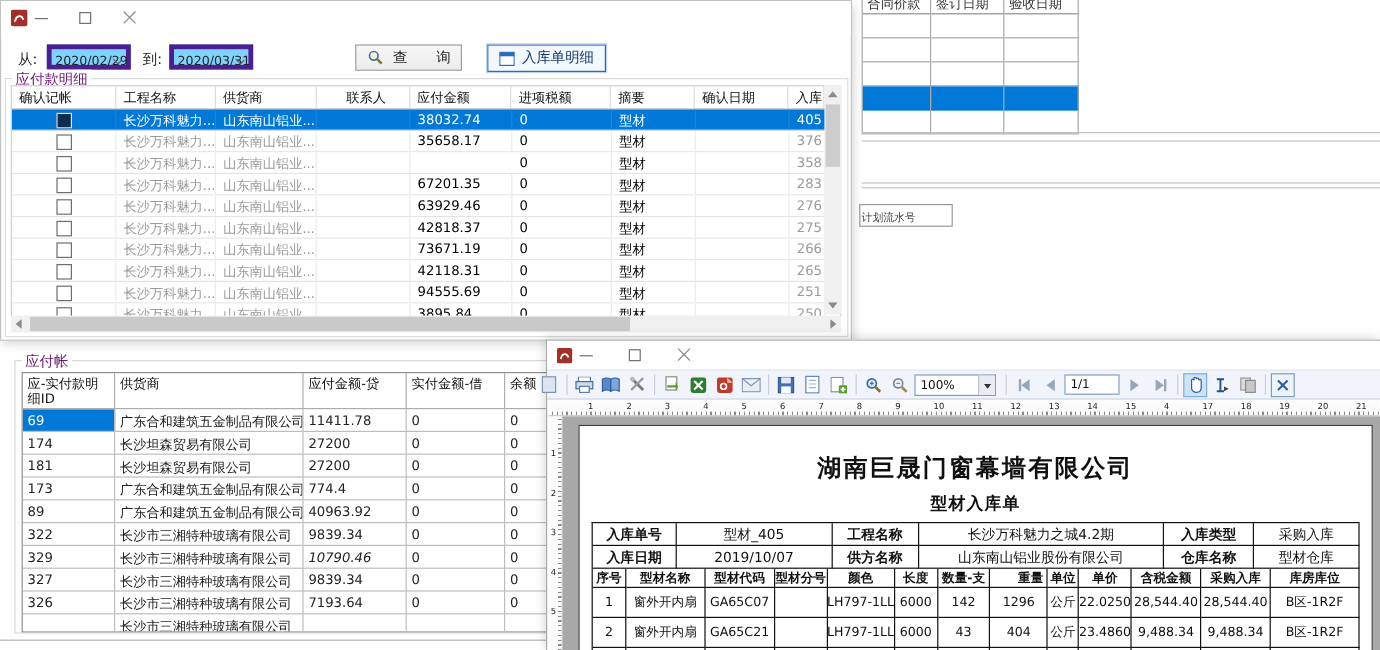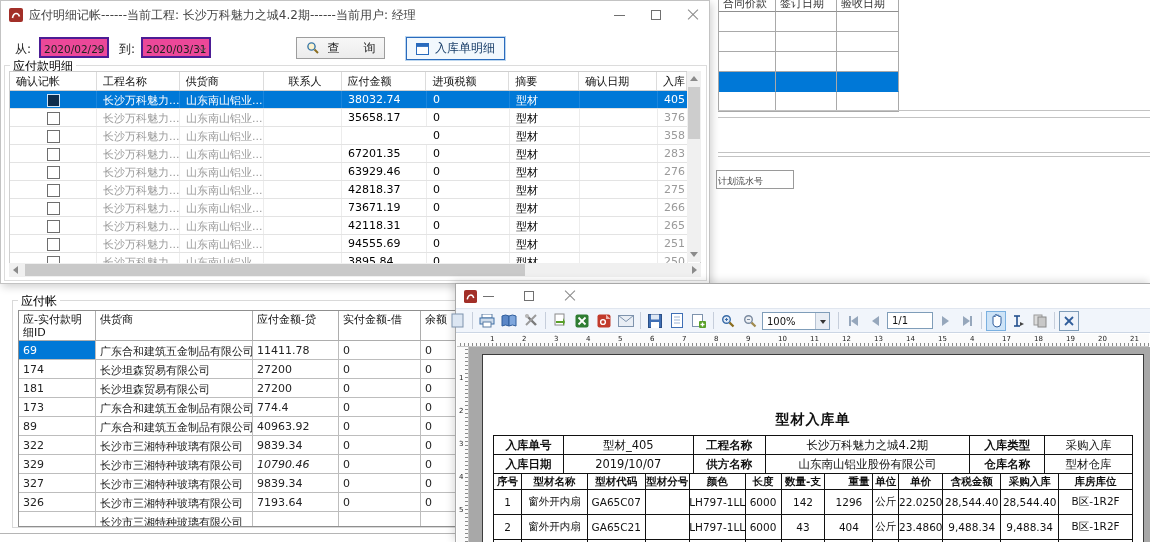--- a/index.html
+++ b/index.html
@@ -30,33 +30,33 @@
   .wc .cls { position:relative; width:12px; height:12px; }
   .wc .cls::before,.wc .cls::after { content:""; position:absolute; left:-1px; top:5px;
     width:14px; height:1px; background:#8a8a8a; }
   .wc .cls::before { transform:rotate(45deg);} .wc .cls::after { transform:rotate(-45deg);}
 
   
   .win1 { position:absolute; left:0; top:0; width:710px; height:284px; background:#fff;
     border:1px solid #c3c3c3; z-index:3; box-shadow:2px 3px 8px rgba(0,0,0,.18); }
   .filter { position:absolute; left:0; top:36px; width:100%; height:22px; font-size:12px; color:#222; }
   .flabel { position:absolute; top:4px; }
-  .combo { position:absolute; top:0; height:21px; width:70px; border:2px solid #4c1d95;
-    background:#ec4899; font-size:10.5px; color:#222; padding:4px 0 0 3px; }
+  .combo { position:absolute; top:0; height:21px; width:70px; border:4px solid #4c1d95;
+    background:#7dd3fc; font-size:10.5px; color:#222; padding:4px 0 0 3px; }
   .combo .chev { position:absolute; right:4px; top:6px; width:6px; height:6px;
     border-right:1px solid #555; border-bottom:1px solid #555; transform:rotate(45deg) scale(1,.8); }
   .btn-query { position:absolute; left:295px; top:0; width:89px; height:22px;
     border:1px solid #9d9d9d; background:linear-gradient(#f7f7f7,#ececec);
     display:flex; align-items:center; justify-content:center; gap:8px; font-size:12px; color:#222; }
   .btn-inbound { position:absolute; left:405px; top:0; width:99px; height:23px;
     border:1px solid #2a6bbd; outline:1px solid #bcd6ef; background:#f2f8fd;
     display:flex; align-items:center; justify-content:center; gap:6px; font-size:12px; color:#143a66; }
   .groupbox { position:absolute; border:1px solid #dcdcdc; }
   .gb-label { position:absolute; top:-8px; left:5px; background:#fff; padding:0 3px;
-    font-size:12px; color:#000000; white-space:nowrap; }
+    font-size:12px; color:#701a75; white-space:nowrap; }
   .g1 { left:3px; top:64px; width:703px; height:216px; }
 
   .t1 { position:absolute; left:8px; top:70px; width:692px; }
   .t1-hdr { display:flex; border:1px solid #cfcfcf; border-right:none; background:#fff; }
   .t1-hc { height:18px; font-size:11px; color:#111; padding:2px 0 0 6px;
     border-right:1px solid #dcdcdc; overflow:hidden; white-space:nowrap; }
   .t1-body { border-left:1px solid #cfcfcf; border-right:1px solid #cfcfcf; height:173px; overflow:hidden; }
   .t1-row { display:flex; height:18px; border-bottom:1px solid #e3e3e3; background:#fff; }
   .t1-cell { font-size:11px; padding:2px 0 0 6px; border-right:1px solid #ececec;
     overflow:hidden; white-space:nowrap; }
@@ -276,21 +276,20 @@
   </div>
   <div class="pay-bottomline"></div>
 </div>
 
 <div class="win1">
   <div class="titlebar">
     <svg class="app-ico" viewBox="0 0 14 14">
       <rect x="0" y="0" width="14" height="14" rx="2" fill="#a22f28"></rect>
       <path d="M3.5 10 C4.5 4.5, 9 4, 10.5 8.5" stroke="#fff" stroke-width="1.6" fill="none"></path>
     </svg>
-    <span class="t-text">应付明细记帐------当前工程: 长沙万科魅力之城4.2期------当前用户: 经理</span>
     <span class="wc">
       <span class="min"></span>
       <span class="max"></span>
       <span class="cls"></span>
     </span>
   </div>
 
   <div class="filter">
     <span class="flabel" style="left:14px">从:</span>
     <div class="combo" style="left:38px">
@@ -664,20 +663,21 @@
   <div class="vruler" id="vruler">
       <span style="top: 27px;">1</span>
       <span style="top: 60px;">2</span>
       <span style="top: 93px;">3</span>
       <span style="top: 126px;">4</span>
       <span style="top: 159px;">5</span>
     </div>
 
   <div class="pagearea">
     <div class="page">
+      <div class="company">湖南巨晟门窗幕墙有限公司</div>
       <div class="doctitle">型材入库单</div>
       <div class="rpt" id="rpt">
           <div class="r-row info">
             <div class="r-cell lab" style="width: 70px;">入库单号</div>
             <div class="r-cell" style="width: 130px;">型材_405</div>
             <div class="r-cell lab" style="width: 72px;">工程名称</div>
             <div class="r-cell" style="width: 205px;">长沙万科魅力之城4.2期</div>
             <div class="r-cell lab" style="width: 75px;">入库类型</div>
             <div class="r-cell" style="width: 88px;">采购入库</div>
           </div>

